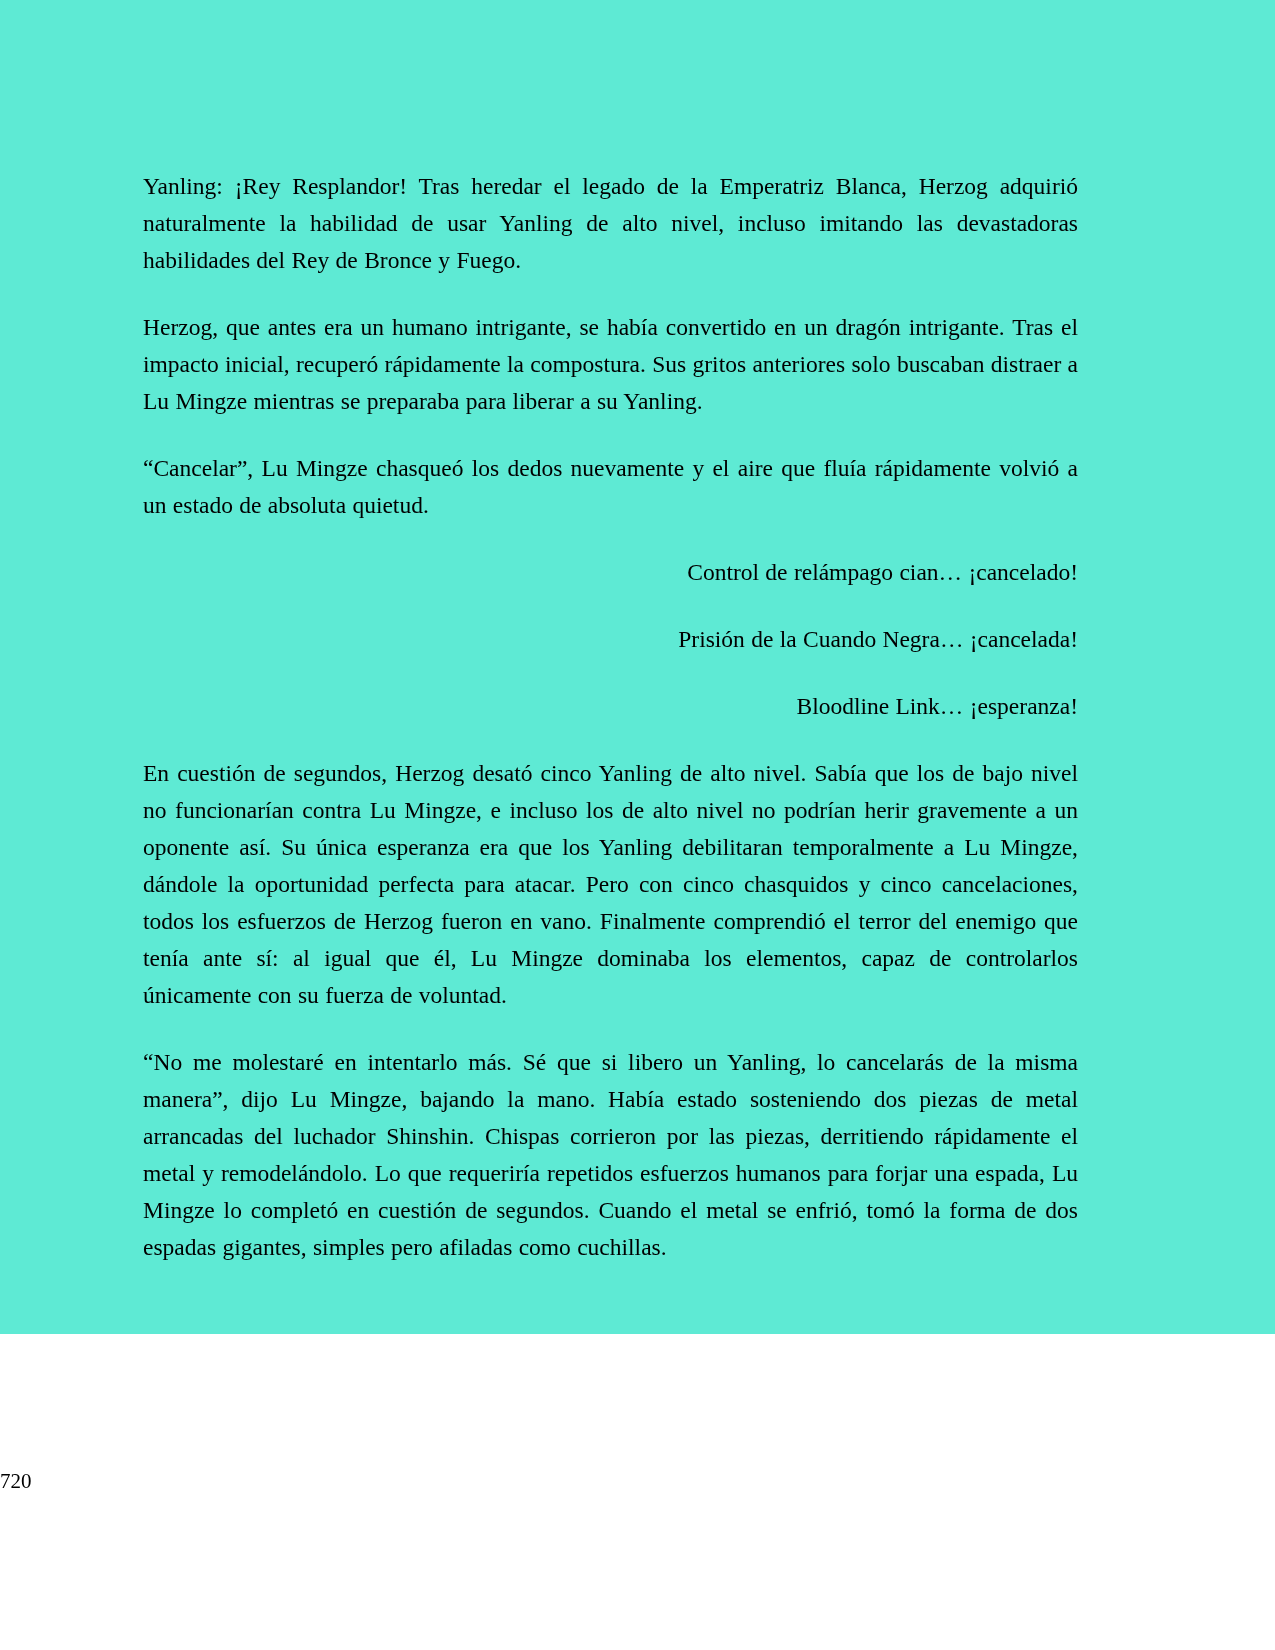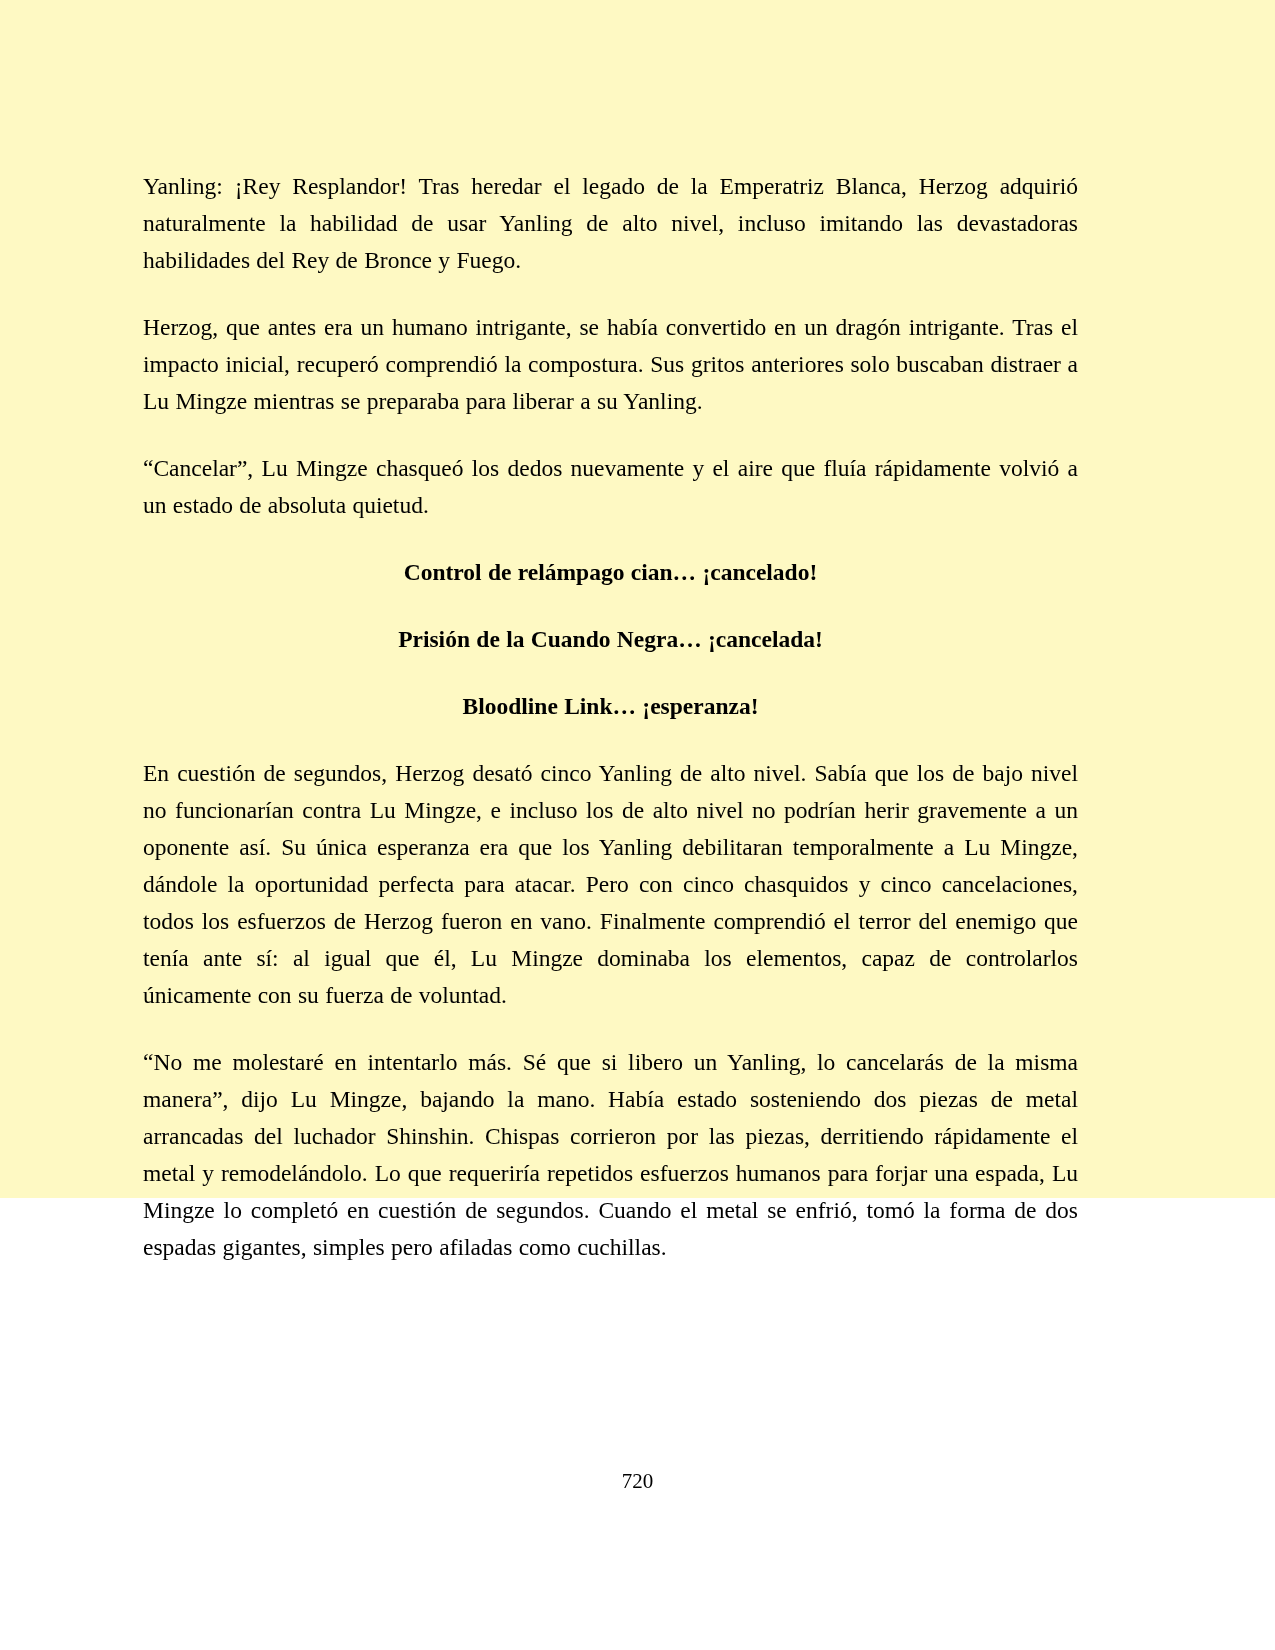--- a/index.html
+++ b/index.html
@@ -13,22 +13,22 @@
     font-family: "Liberation Serif", "DejaVu Serif", serif;
     color: #000000;
     position: relative;
     overflow: hidden;
   }
   .page {
     position: absolute;
     top: 0;
     left: 0;
     width: 1275px;
-    height: 1198px;
-    background: #fef9c3;
+    height: 1334px;
+    background: #5eead4;
   }
   .content {
     position: absolute;
     left: 143px;
     top: 168px;
     width: 935px;
   }
   p.para {
     margin: 0 0 30px 0;
     font-size: 23.5px;
@@ -37,44 +37,43 @@
     text-justify: inter-word;
     -webkit-hyphens: none;
     hyphens: none;
     word-spacing: 0.02em;
   }
   p.para.last {
     margin-bottom: 16px;
   }
   
   p.short {
-    text-align: center;
-    font-weight: bold;
+    text-align: right;
   }
   .page-number {
     position: absolute;
     left: 0;
     right: 0;
     top: 1468px;
-    text-align: center;
+    text-align: left;
     font-size: 21px;
     line-height: 26px;
     font-family: "Liberation Serif", "DejaVu Serif", serif;
   }
 </style>
 </head>
 <body>
 
 <div class="page">
 
   <div class="content">
 
     <p class="para">Yanling: ¡Rey Resplandor! Tras heredar el legado de la Emperatriz Blanca, Herzog adquirió naturalmente la habilidad de usar Yanling de alto nivel, incluso imitando las devastadoras habilidades del Rey de Bronce y Fuego.</p>
 
-    <p class="para">Herzog, que antes era un humano intrigante, se había convertido en un dragón intrigante. Tras el impacto inicial, recuperó comprendió la compostura. Sus gritos anteriores solo buscaban distraer a Lu Mingze mientras se preparaba para liberar a su Yanling.</p>
+    <p class="para">Herzog, que antes era un humano intrigante, se había convertido en un dragón intrigante. Tras el impacto inicial, recuperó rápidamente la compostura. Sus gritos anteriores solo buscaban distraer a Lu Mingze mientras se preparaba para liberar a su Yanling.</p>
 
 
 
     <p class="para">“Cancelar”, Lu Mingze chasqueó los dedos nuevamente y el aire que fluía rápidamente volvió a un estado de absoluta quietud.</p>
 
     <p class="para short">Control de relámpago cian… ¡cancelado!</p>
 
     <p class="para short">Prisión de la Cuando Negra… ¡cancelada!</p>
 
     <p class="para short">Bloodline Link… ¡esperanza!</p>

